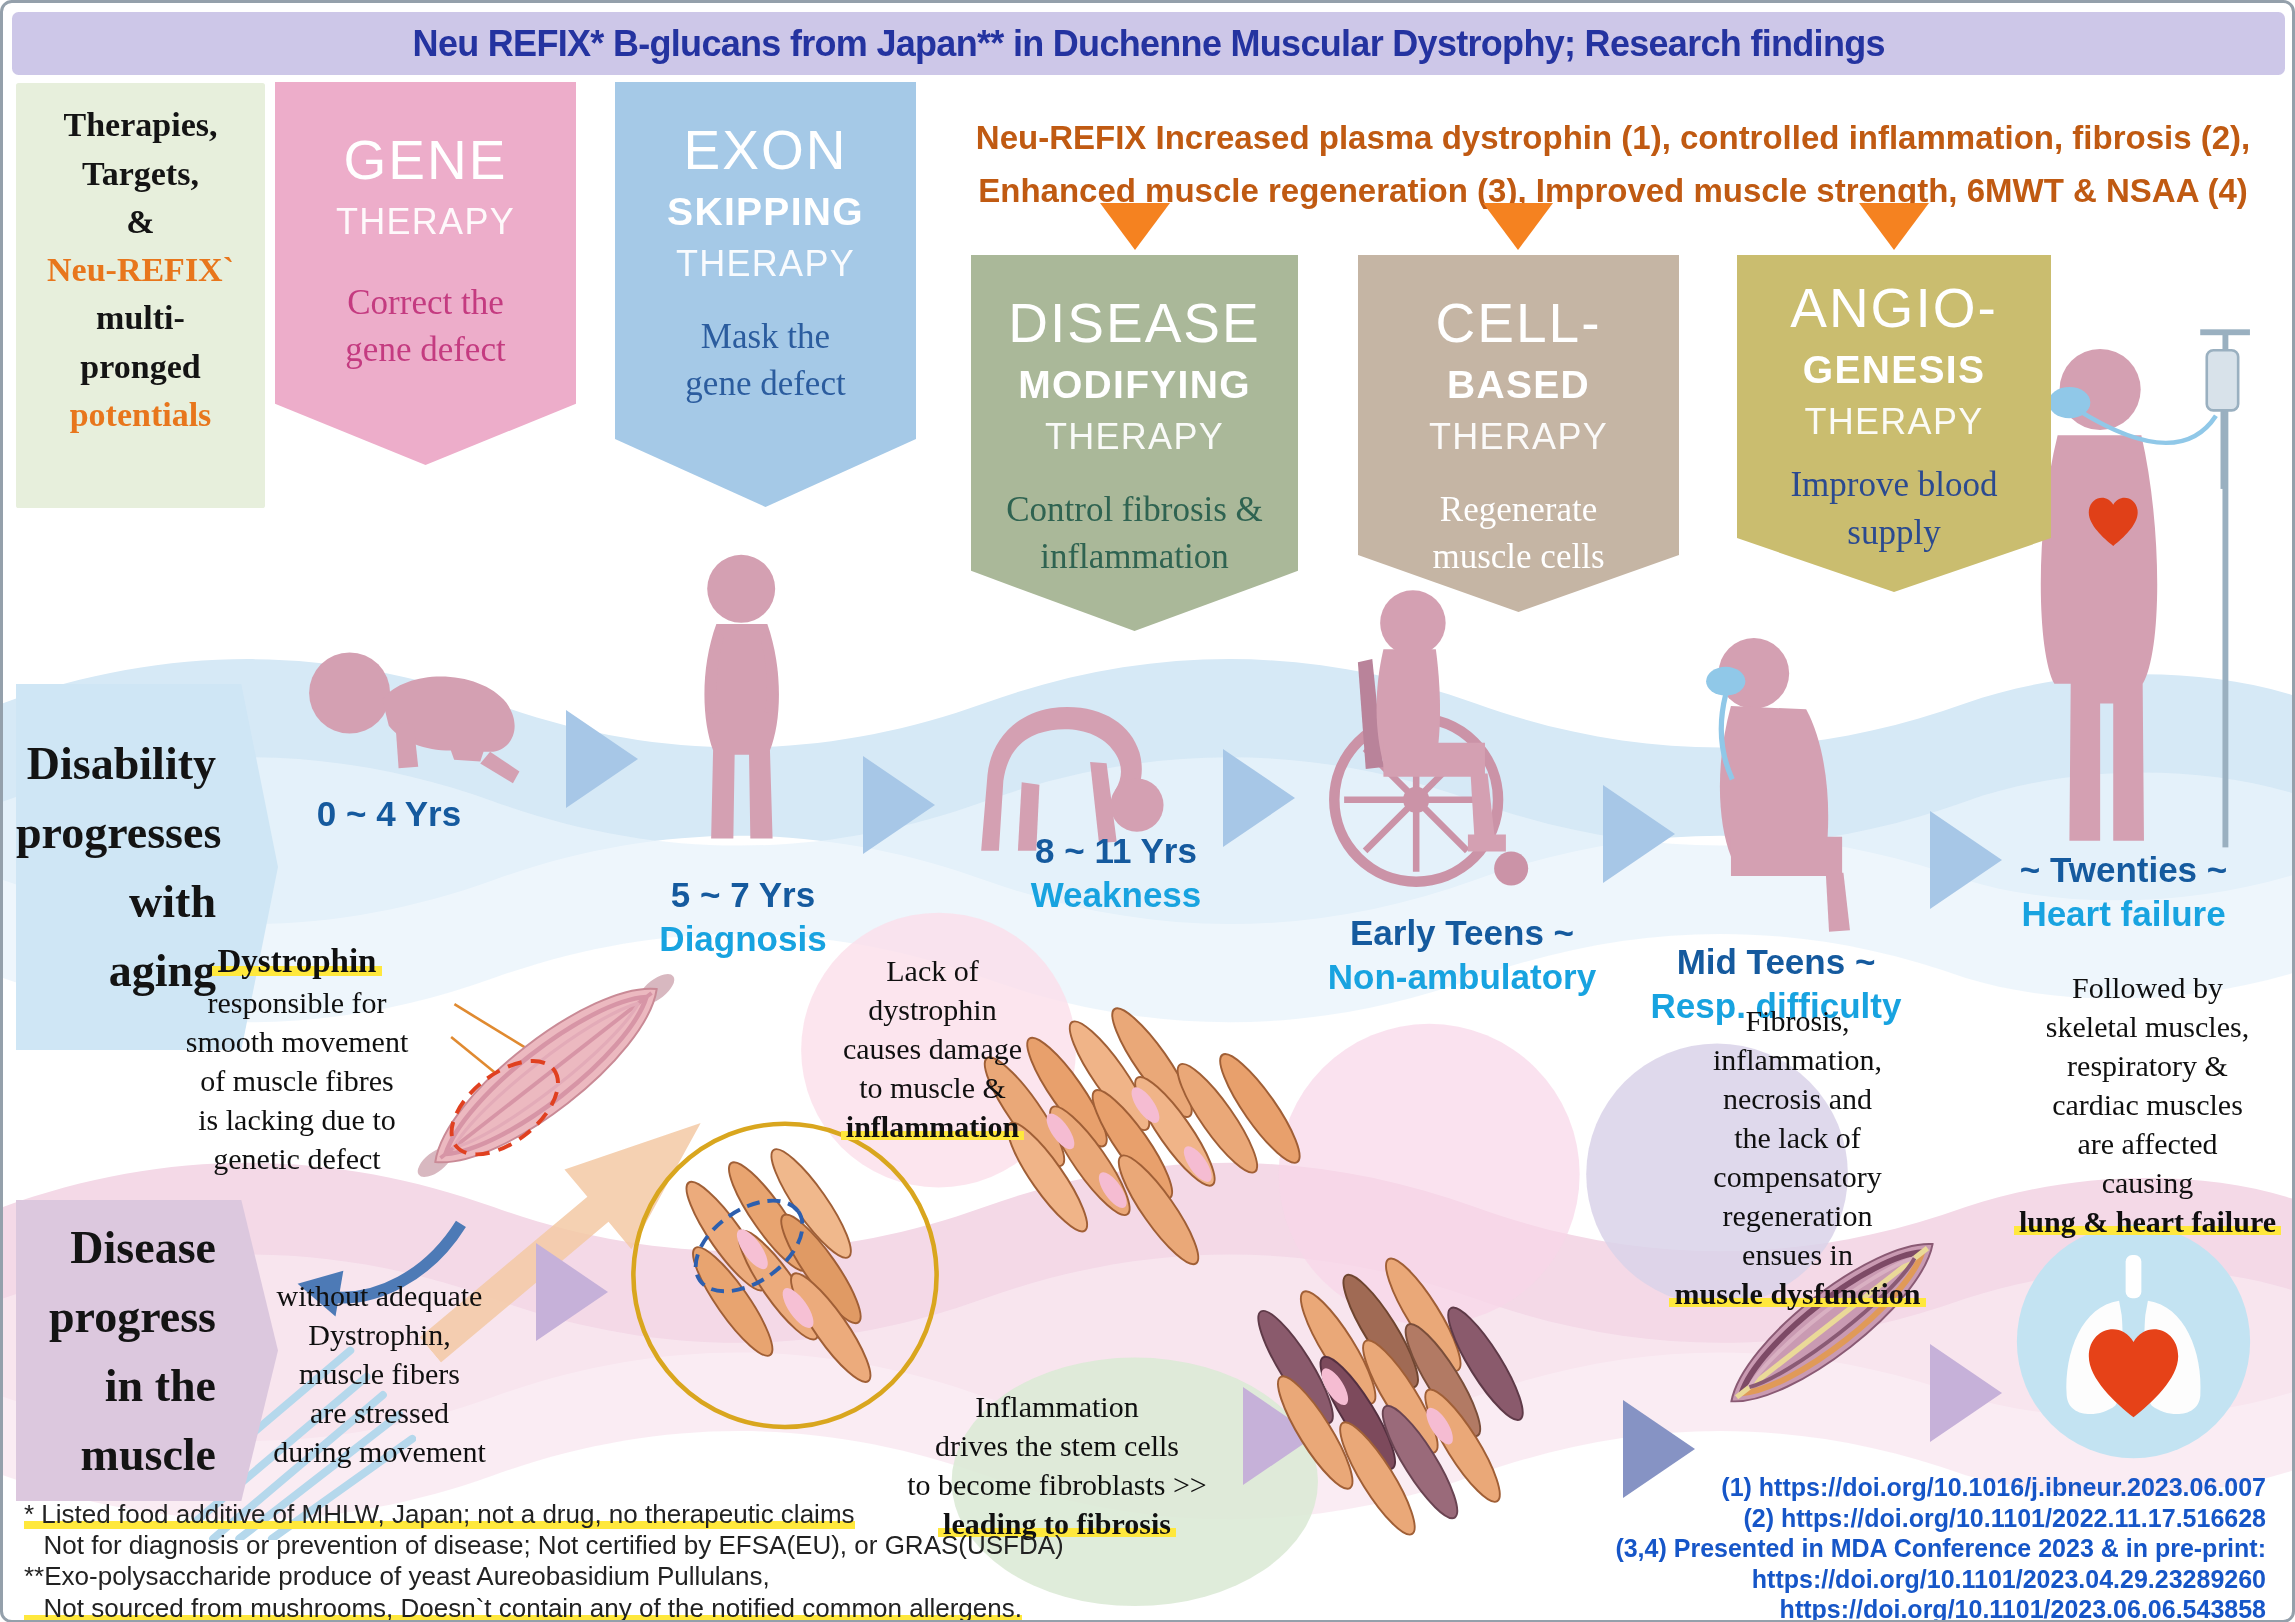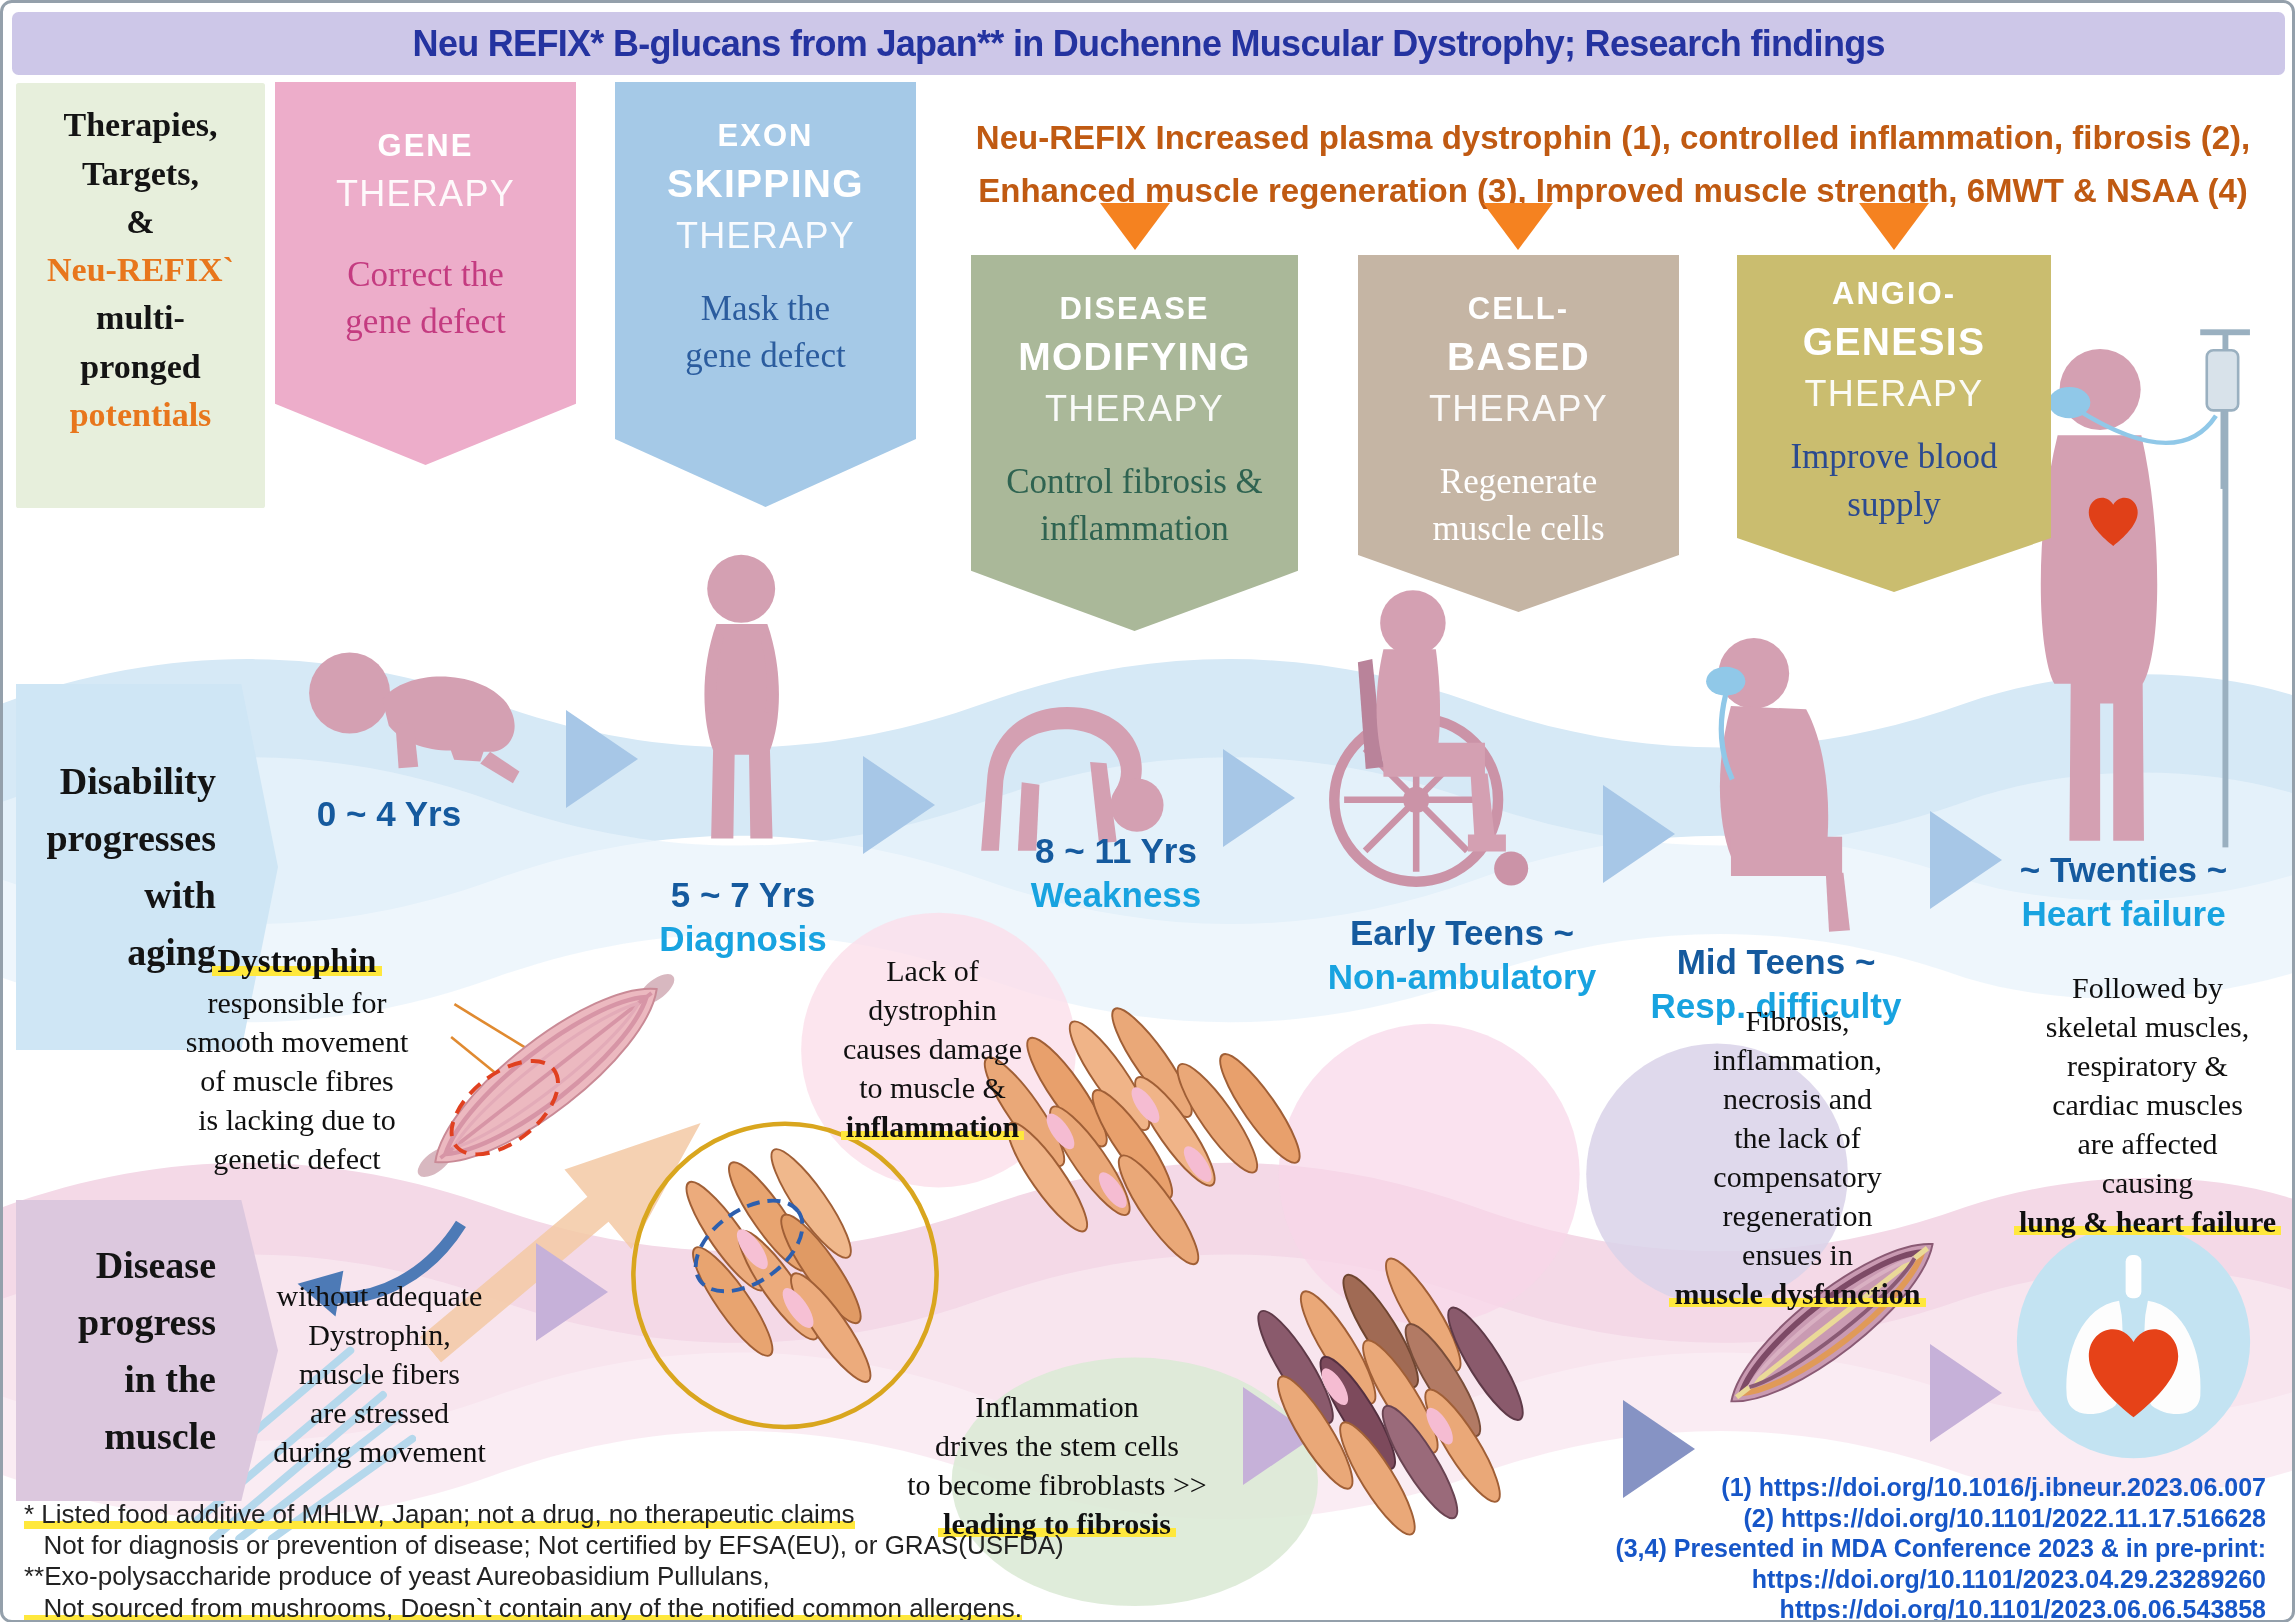--- a/index.html
+++ b/index.html
@@ -15,30 +15,30 @@
   .titlebar .t { font-size:36px; font-weight:800; color:#2433a0; letter-spacing:-0.7px; white-space:nowrap; }
 
   
   .panel-green { position:absolute; left:13px; top:80px; width:249px; height:425px;
                  background:#e7efdc; text-align:center; font-family:"Liberation Serif",serif;
                  font-weight:700; font-size:34px; line-height:1.42; padding-top:18.3px;
                  color:#141414; z-index:3; border-radius:2.6px; }
   .orangeTxt { color:#e8761c; }
   .panel-arrow { position:absolute; left:13px; display:flex; flex-direction:column;
                  justify-content:center; text-align:right; padding-right:62px;
-                 font-family:"Liberation Serif",serif; font-weight:700; font-size:38px;
+                 font-family:"Liberation Serif",serif; font-weight:700; font-size:46px;
                  line-height:1.5; color:#141414; z-index:3;
                  clip-path:polygon(0 0,86% 0,100% 50%,86% 100%,0 100%); }
   .panel-blue   { top:681px; width:262px; height:366px; background:#cfe6f5; }
   .panel-purple { top:1197px; width:262px; height:301px; background:#dcc8de; }
 
   
   .banner { position:absolute; text-align:center; color:#fff; z-index:3;
             clip-path:polygon(0 0,100% 0,100% 84%,50% 100%,0 84%); }
-  .banner .big   { font-size:31px; font-weight:700; letter-spacing:2px; margin-top:36px; }
+  .banner .big   { font-size:55px; font-weight:400; letter-spacing:2px; margin-top:36px; }
   .banner .bold2 { font-size:39px; font-weight:800; letter-spacing:1.3px; margin-top:7.9px; }
   .banner .ther  { font-size:36px; font-weight:400; letter-spacing:1.3px; color:rgba(255,255,255,.93); margin-top:9.2px; }
   .banner .desc  { font-family:"Liberation Serif",serif; font-size:35px; line-height:1.35; margin:27.5px auto 0; }
   .b1 { left:272px;  top:79px; width:301px; height:383px; background:#edadca; }
   .b1 .big { margin-top:46px; }
   .b2 { left:612px;  top:79px; width:301px; height:425px; background:#a5c9e7; }
   .b3 { left:968px; top:252px; width:327px; height:376px; background:#aab899; }
   .b4 { left:1355px; top:252px; width:321px; height:357px; background:#c5b5a4; }
   .b5 { left:1734px; top:252px; width:314px; height:337px; background:#cabd6f; }
   .b5 .big { margin-top:21px; } .b5 .desc { margin-top:18.3px; }

